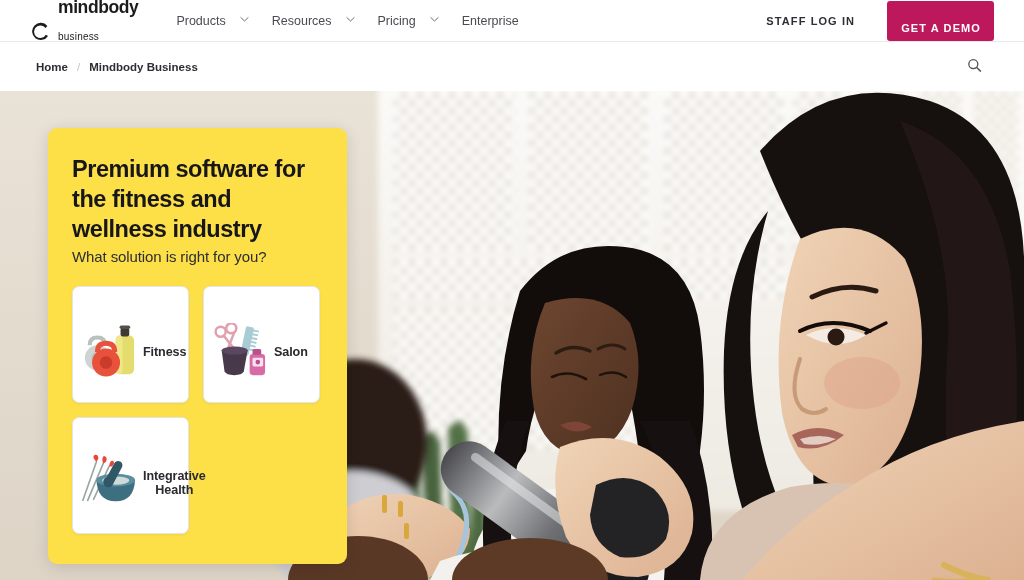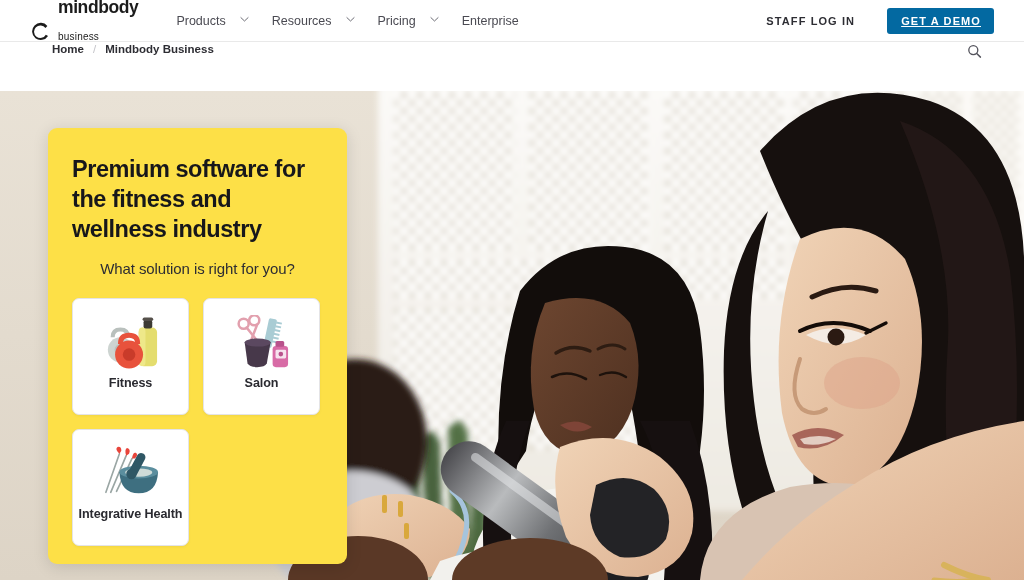--- a/index.html
+++ b/index.html
@@ -44,32 +44,31 @@
 
   .header-right {
     margin-left: auto; margin-right: 30px;
     display: flex; align-items: center; gap: 32px;
   }
   .staff-login {
     font-size: 11px; font-weight: 700; letter-spacing: 1.1px;
     color: #2d2d33; cursor: pointer; white-space: nowrap;
   }
   .demo-btn {
-    background: #0369a1; color: #ffffff;
+    background: #be185d; color: #ffffff;
     font-size: 11px; font-weight: 700; letter-spacing: 1.1px;
-    padding: 7px 13px 7px 14px; border: none; border-radius: 3px;
+    padding: 21px 13px 7px 14px; border: none; border-radius: 3px;
     cursor: pointer; white-space: nowrap;
     font-family: "Liberation Sans", sans-serif;
-    text-decoration: underline;
   }
 
   
   .crumbbar {
     position: absolute; top: 43px; left: 0; width: 1024px; height: 48px;
-    background: #ffffff; display: flex; align-items: flex-start; padding-left: 16px;
+    background: #ffffff; display: flex; align-items: center;
   }
   .crumbs { margin-left: 36px; display: flex; align-items: center; gap: 9px; }
   .crumb {
     font-size: 11.5px; font-weight: 700; color: #2d2d33;
     cursor: pointer; white-space: nowrap;
   }
   .crumb.current { cursor: default; }
   .crumb-sep { font-size: 11.5px; color: #c3c3c8; }
   .search-btn {
     margin-left: auto; margin-right: 40px; width: 20px; height: 20px;
@@ -88,30 +87,30 @@
     position: absolute; left: 48px; top: 128px; width: 299px; height: 436px;
     background: #fde047; border-radius: 9px;
     box-shadow: 0 3px 16px rgba(0,0,0,0.13);
     padding: 26px 24px 0 24px;
   }
   .card-title {
     font-size: 23.5px; font-weight: 700; color: #17171b;
     line-height: 1.28; letter-spacing: -0.45px; width: 250px;
   }
   .card-sub {
-    margin-top: 16px; font-size: 15px; color: #2d2d33; letter-spacing: -0.1px; text-align: center;
+    margin-top: 4px; font-size: 15px; color: #2d2d33; letter-spacing: -0.1px;
   }
   .tiles {
     margin-top: 21px;
     display: grid; grid-template-columns: 117px 117px; grid-gap: 14px 14px;
   }
   .tile {
     width: 117px; height: 117px; background: #ffffff;
     border: 1px solid #e4e4e7; border-radius: 7px;
-    display: flex; flex-direction: column; align-items: center;
+    display: flex; flex-direction: row; align-items: center;
     justify-content: flex-start; cursor: pointer;
     box-shadow: 0 1px 3px rgba(0,0,0,0.05);
     padding-top: 13px;
   }
   .tile-ico { height: 62px; display: flex; align-items: center; justify-content: center; }
   .tile-label {
     font-size: 12.6px; font-weight: 700; color: #2a2a30;
     text-align: center; line-height: 1.15; letter-spacing: -0.1px;
     margin-top: 2px;
   }

